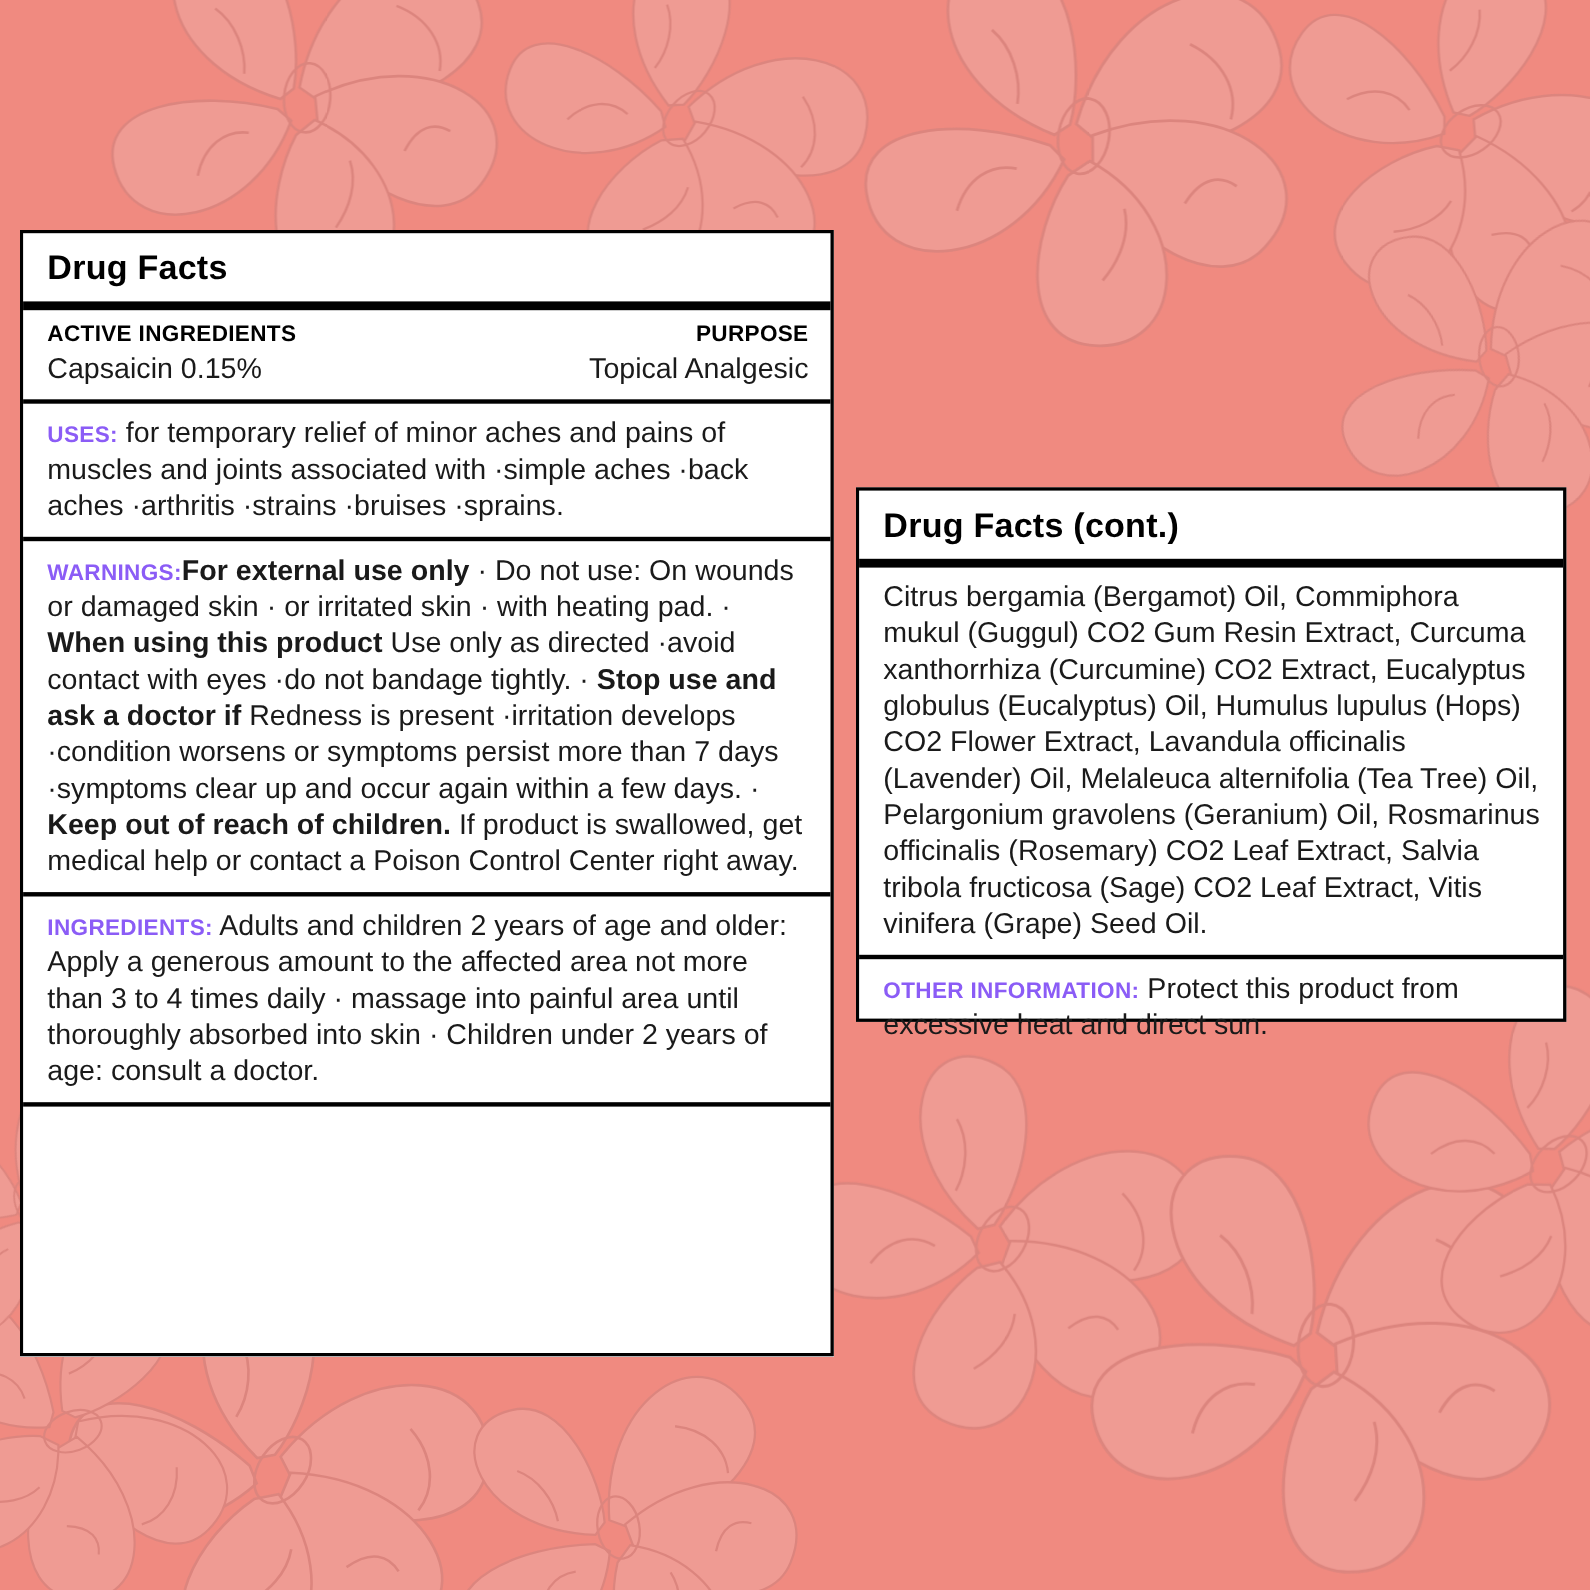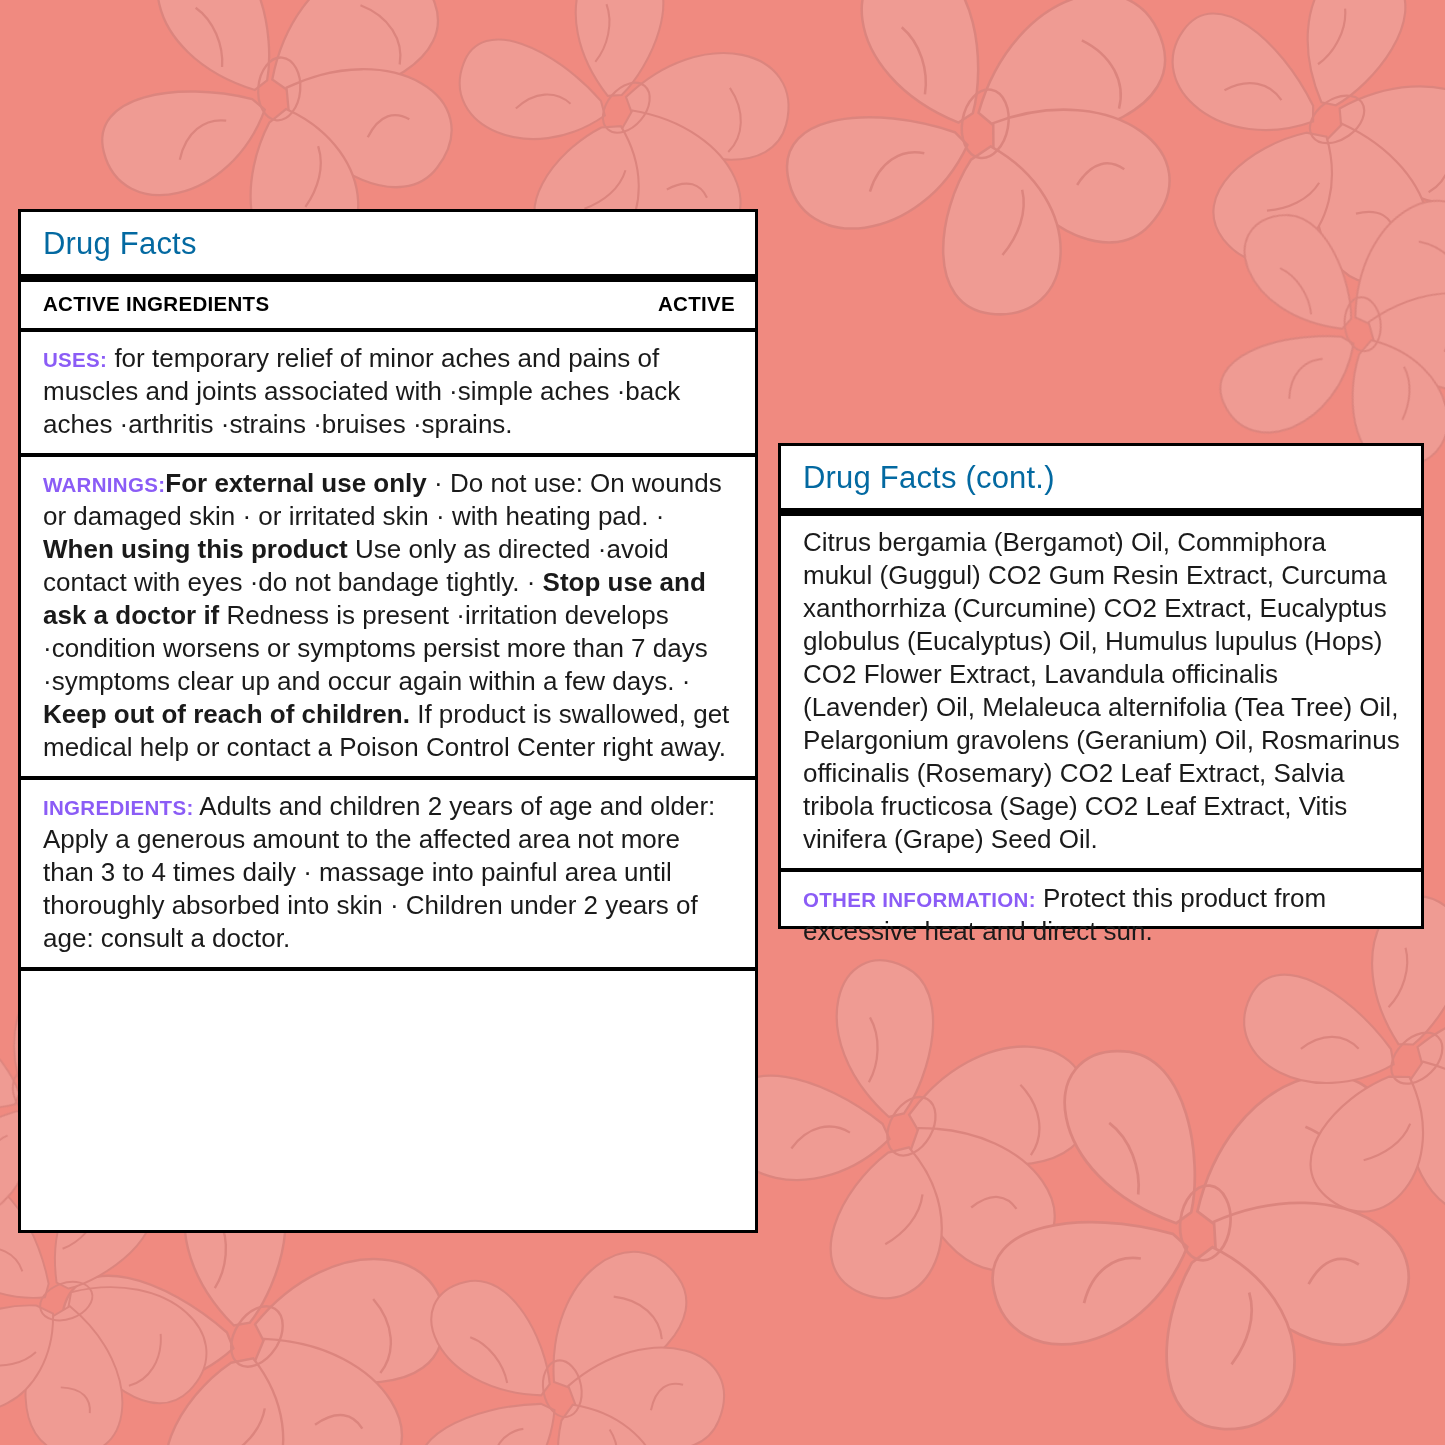--- a/index.html
+++ b/index.html
@@ -40,22 +40,22 @@
 
   #panel-right {
     left: 778px;
     top: 443px;
     width: 646px;
     height: 486px;
   }
 
   .dfhead {
     font-size: 31px;
-    font-weight: 400;
-    color: #0369a1;
+    font-weight: 700;
+    color: #000000;
     padding: 14px 20px 12px 22px;
     letter-spacing: 0.2px;
   }
 
   .rule-thick {
     border-top: 8px solid #000;
   }
   .rule-med {
     border-top: 4px solid #000;
   }
@@ -149,22 +149,26 @@
 
 <div class="panel" id="panel-left">
 
   <div class="dfhead">Drug Facts</div>
 
   <div class="rule-thick"></div>
 
   <div class="sect">
     <div class="row-ap">
       <span class="cap">ACTIVE INGREDIENTS</span>
-      <span class="cap">ACTIVE</span>
+      <span class="cap">PURPOSE</span>
     </div>
+    <div class="ap-line">
+      <span>Capsaicin 0.15%</span>
+      <span>Topical Analgesic</span>
+    </div>
   </div>
 
   <div class="rule-med"></div>
 
   <div class="sect">
     <p class="body tight">
       <span class="small-cap">USES:</span><span> for temporary relief of minor aches and pains of muscles and joints associated with ·simple aches ·back aches ·arthritis ·strains ·bruises ·sprains.</span>
     </p>
   </div>
 

